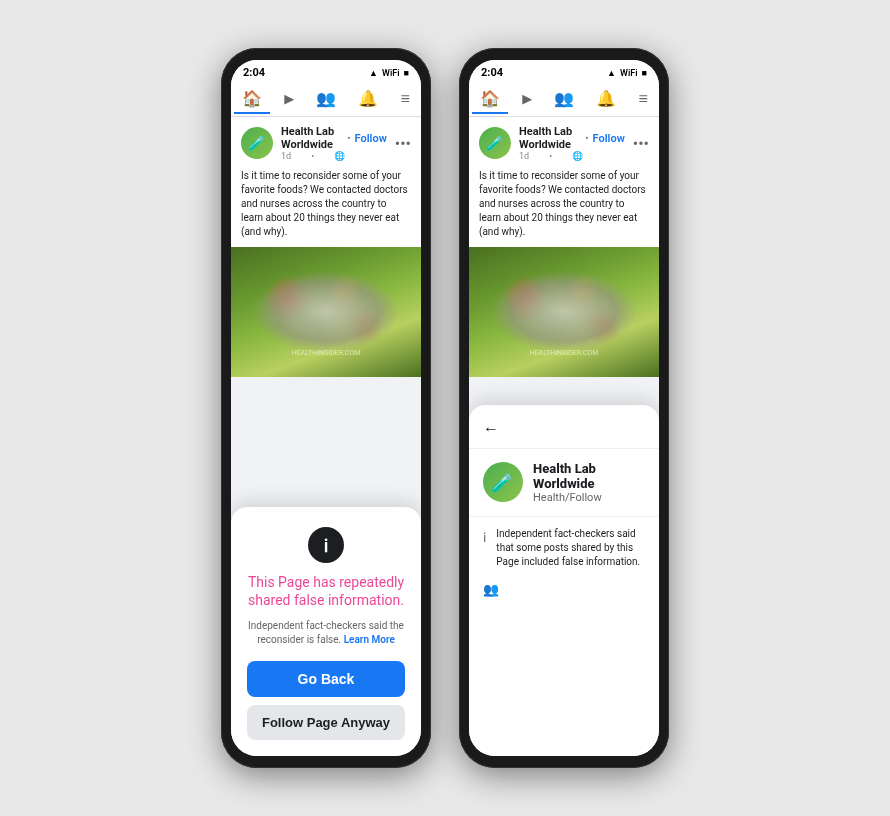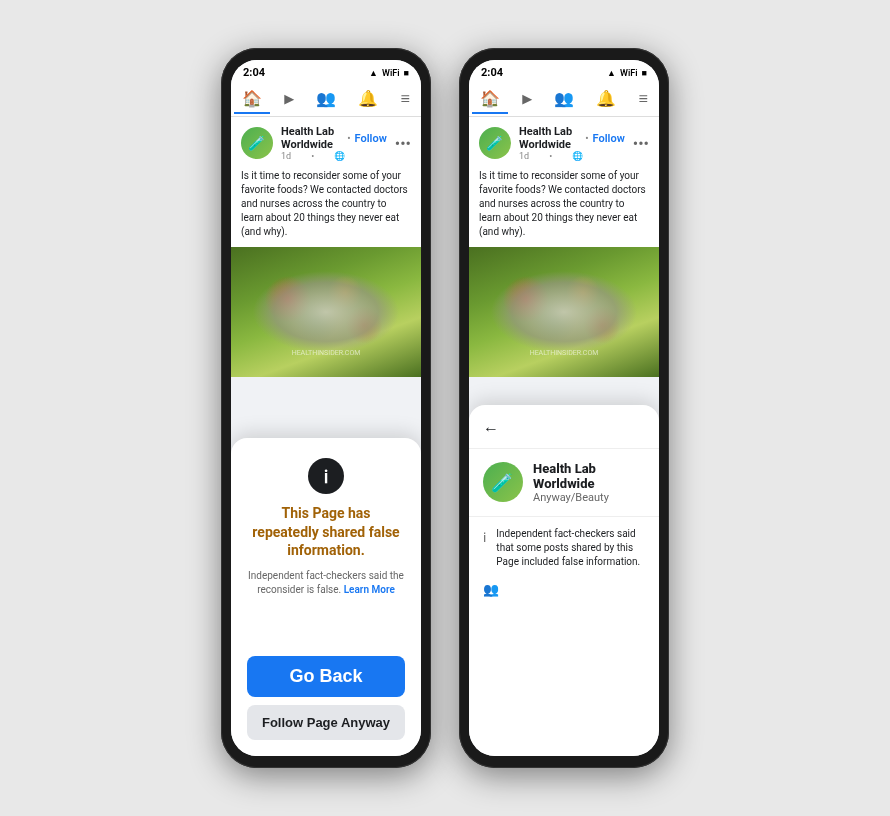--- a/index.html
+++ b/index.html
@@ -174,22 +174,22 @@
       align-items: center;
       justify-content: center;
       color: white;
       font-size: 18px;
       font-weight: 700;
       margin: 0 auto 10px;
     }
     .sheet-title {
       text-align: center;
       font-size: 14px;
-      font-weight: 700;
-      color: #a16207;
+      font-weight: 400;
+      color: #ec4899;
       line-height: 1.3;
       margin-bottom: 10px;
     }
     .sheet-subtitle {
       text-align: center;
       font-size: 10px;
       color: #666;
       line-height: 1.4;
       margin-bottom: 14px;
     }
@@ -197,25 +197,24 @@
       color: #1877f2;
       font-weight: 600;
     }
     .btn-go-back {
       width: 100%;
       background: #1877f2;
       color: white;
       border: none;
       border-radius: 8px;
       padding: 10px;
-      font-size: 18px;
+      font-size: 14px;
       font-weight: 700;
       cursor: pointer;
       margin-bottom: 8px;
-      margin-top: 45px;
     }
     .btn-follow-anyway {
       width: 100%;
       background: #e4e6ea;
       color: #1c1e21;
       border: none;
       border-radius: 8px;
       padding: 10px;
       font-size: 13px;
       font-weight: 700;
@@ -498,21 +497,21 @@
 
         <div class="more-about-panel">
           <div class="panel-header">
             <span class="back-arrow">←</span>
           </div>
 
           <div class="page-info-row">
             <div class="page-info-avatar">🧪</div>
             <div>
               <div class="page-info-name">Health Lab Worldwide</div>
-              <div class="page-info-category">Anyway/Beauty</div>
+              <div class="page-info-category">Health/Follow</div>
             </div>
           </div>
 
           <div class="fact-check-items">
             <div class="fact-item">
               <span class="fact-icon">ℹ</span>
               <span class="fact-text">Independent fact-checkers said that some posts shared by this Page included false information.</span>
             </div>
             <div class="fact-item">
               <span class="fact-icon">👥</span>

